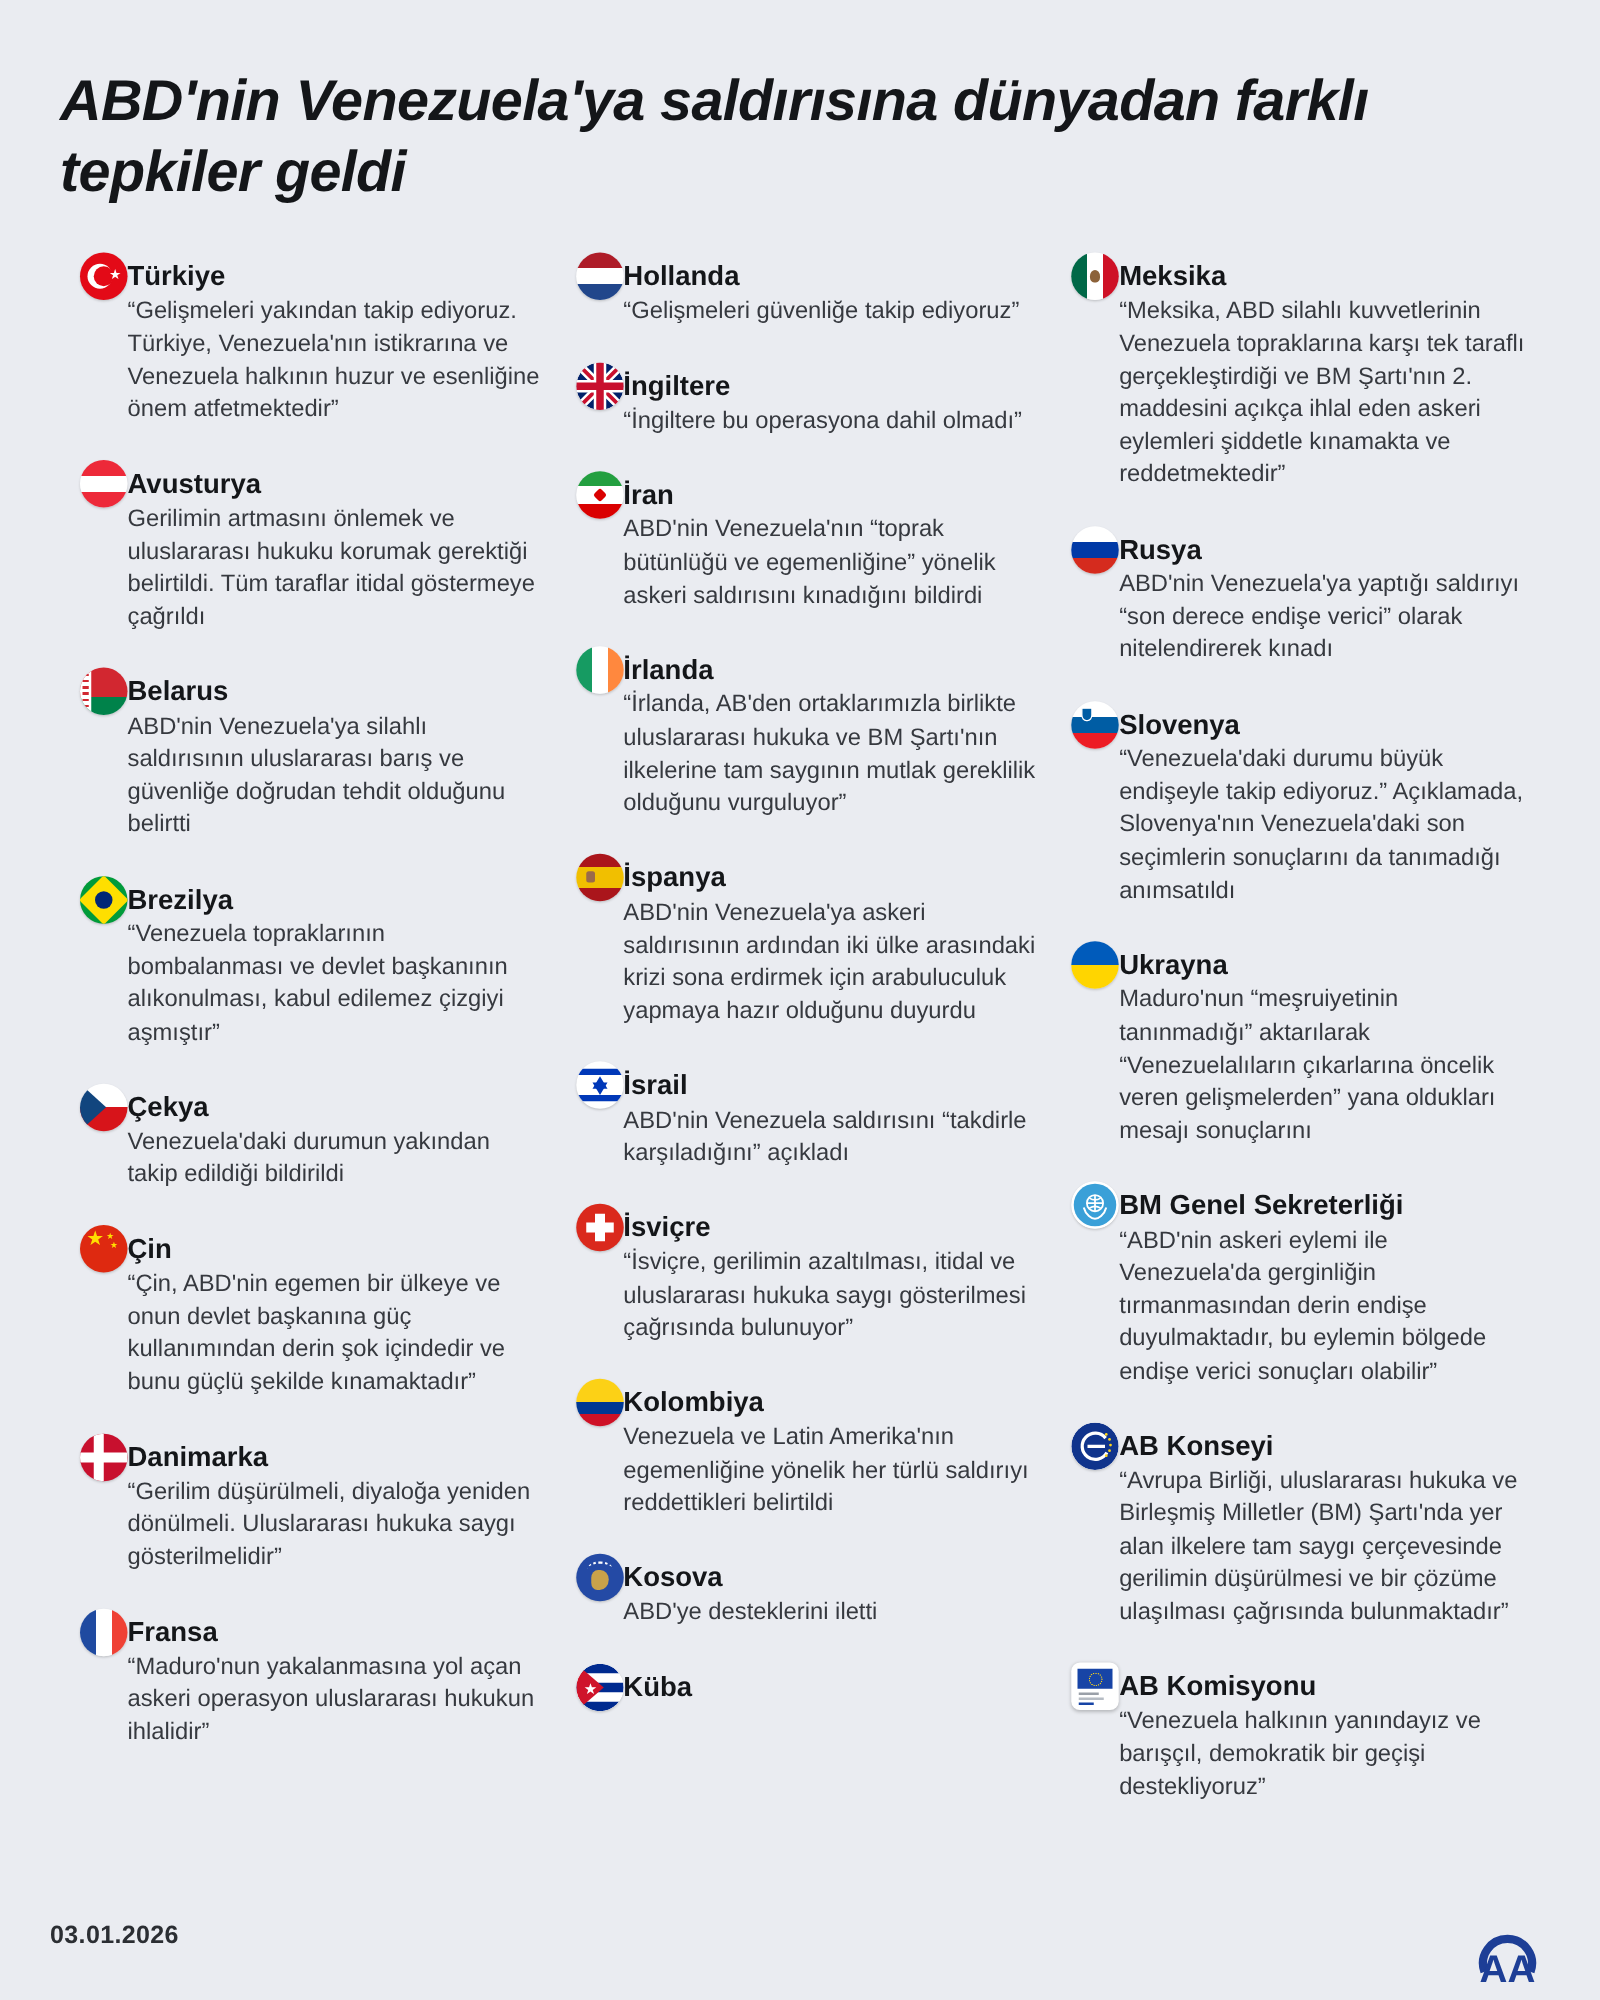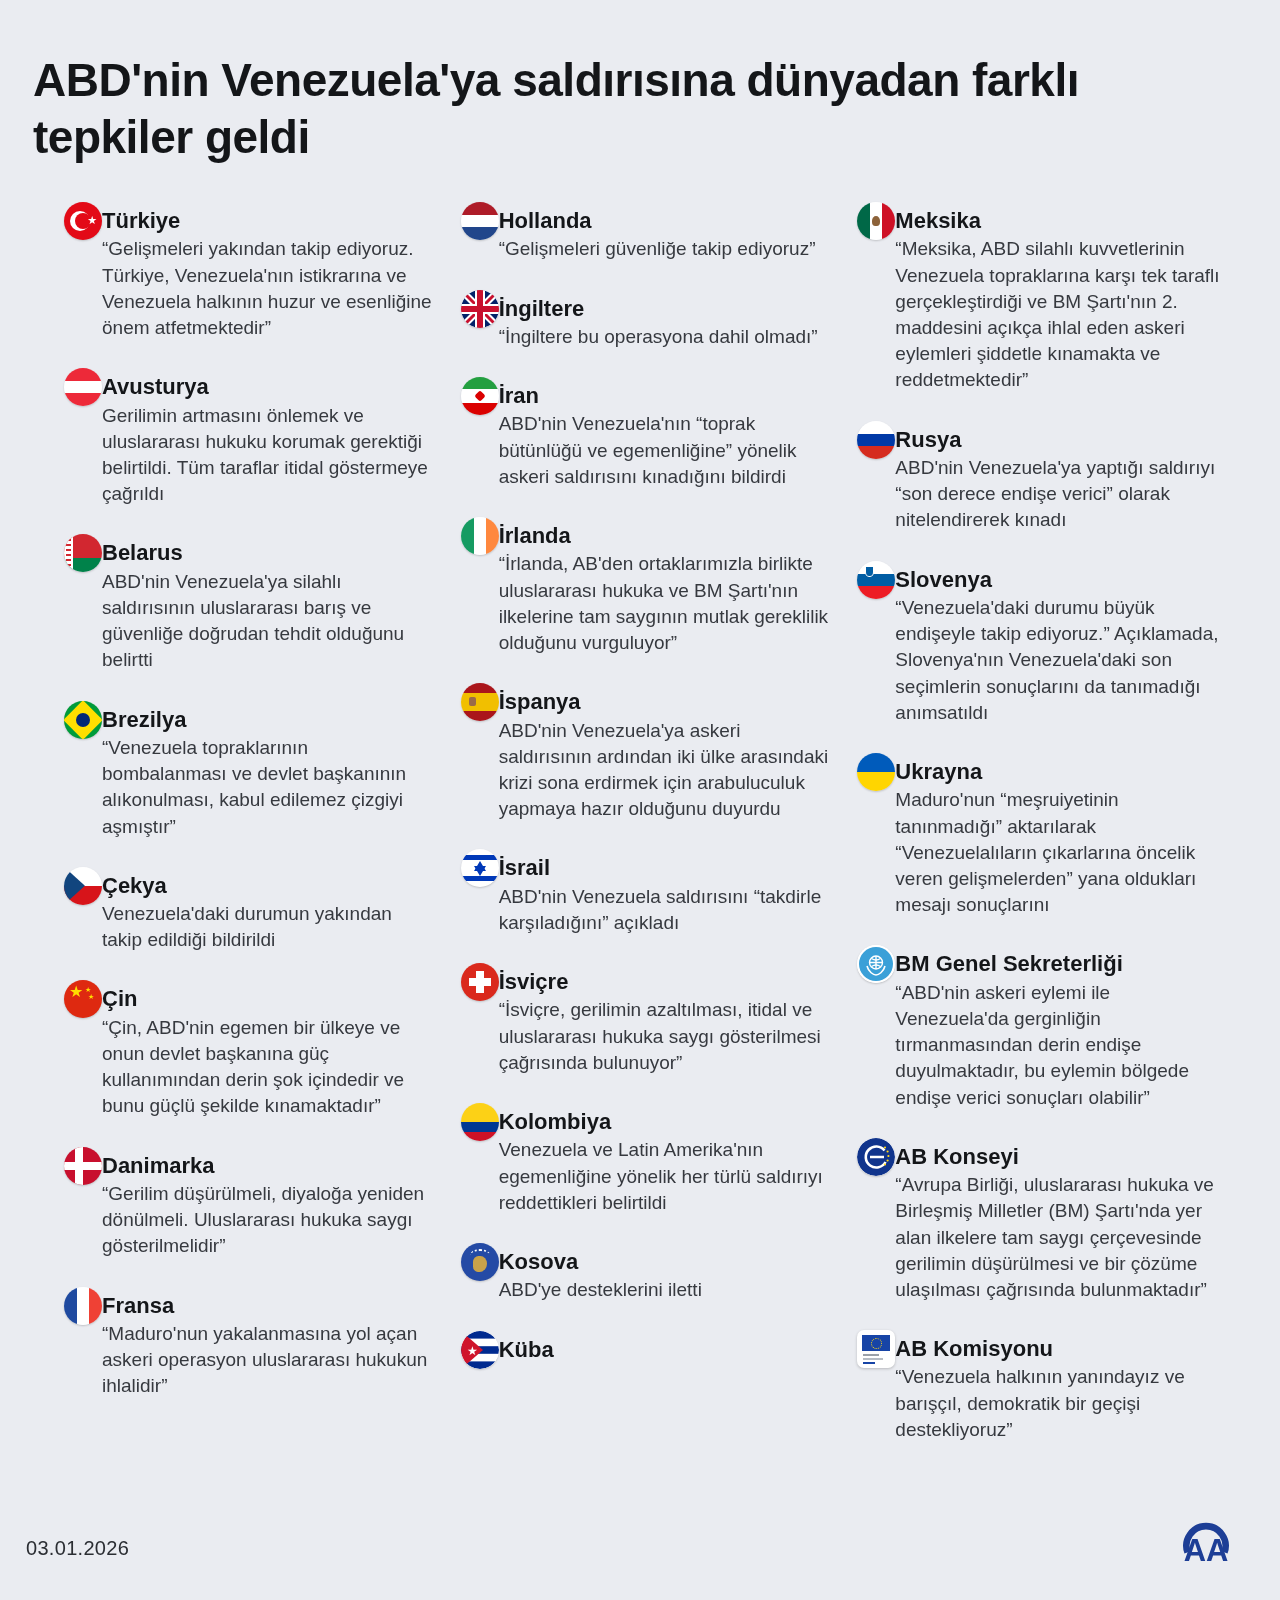--- a/index.html
+++ b/index.html
@@ -6,21 +6,21 @@
   .page{
     position:relative;
     width:1280px;height:1600px;
     margin:0 auto;
     background:#eaecf1;
     font-family:"Liberation Sans","DejaVu Sans",sans-serif;
     color:#34373d;
     overflow:hidden;
   }
   
-  .hdr{padding:52px 60px 0 33px;}
+  .hdr{padding:52px 60px 0 48px;font-style:italic;}
   .title{
     margin:0;
     font-size:46px;line-height:1.24;letter-spacing:-0.5px;
     font-weight:800;color:#141619;
   }
   
   .columns{
     display:grid;
     grid-template-columns:1fr 1fr 1fr;
     column-gap:26px;
@@ -117,24 +117,24 @@
 
   .f-abkom{border-radius:7px;background:#fff;box-shadow:0 1px 3px rgba(0,0,0,.22);}
   .f-abkom .a{left:5px;top:5px;width:28px;height:16px;background:#1744a6;}
   .f-abkom .b{left:14px;top:8px;width:9px;height:9px;border:1px dotted #ffd617;border-radius:50%;}
   .f-abkom .c{left:6px;top:24px;width:16px;height:2px;background:#9aa0a8;}
   .f-abkom .d{left:6px;top:28px;width:20px;height:2px;background:#b6bcc4;}
   .f-abkom .e{left:6px;top:32px;width:12px;height:2px;background:#1744a6;}
 
   
   .date{
-    position:absolute;left:26px;bottom:40px;
-    font-size:20px;font-weight:normal;color:#2b2e33;letter-spacing:.3px;
-  }
-  .aa-logo{position:absolute;right:44px;bottom:34px;}
+    position:absolute;left:40px;bottom:40px;
+    font-size:20px;font-weight:bold;color:#2b2e33;letter-spacing:.3px;
+  }
+  .aa-logo{position:absolute;right:44px;bottom:8px;}
 </style>
 </head>
 <body>
 
 <div class="page">
   <div class="hdr">
     <h1 class="title">ABD'nin Venezuela'ya saldırısına dünyadan farklı tepkiler geldi</h1>
   </div>
 
   <div class="columns" id="columns">

